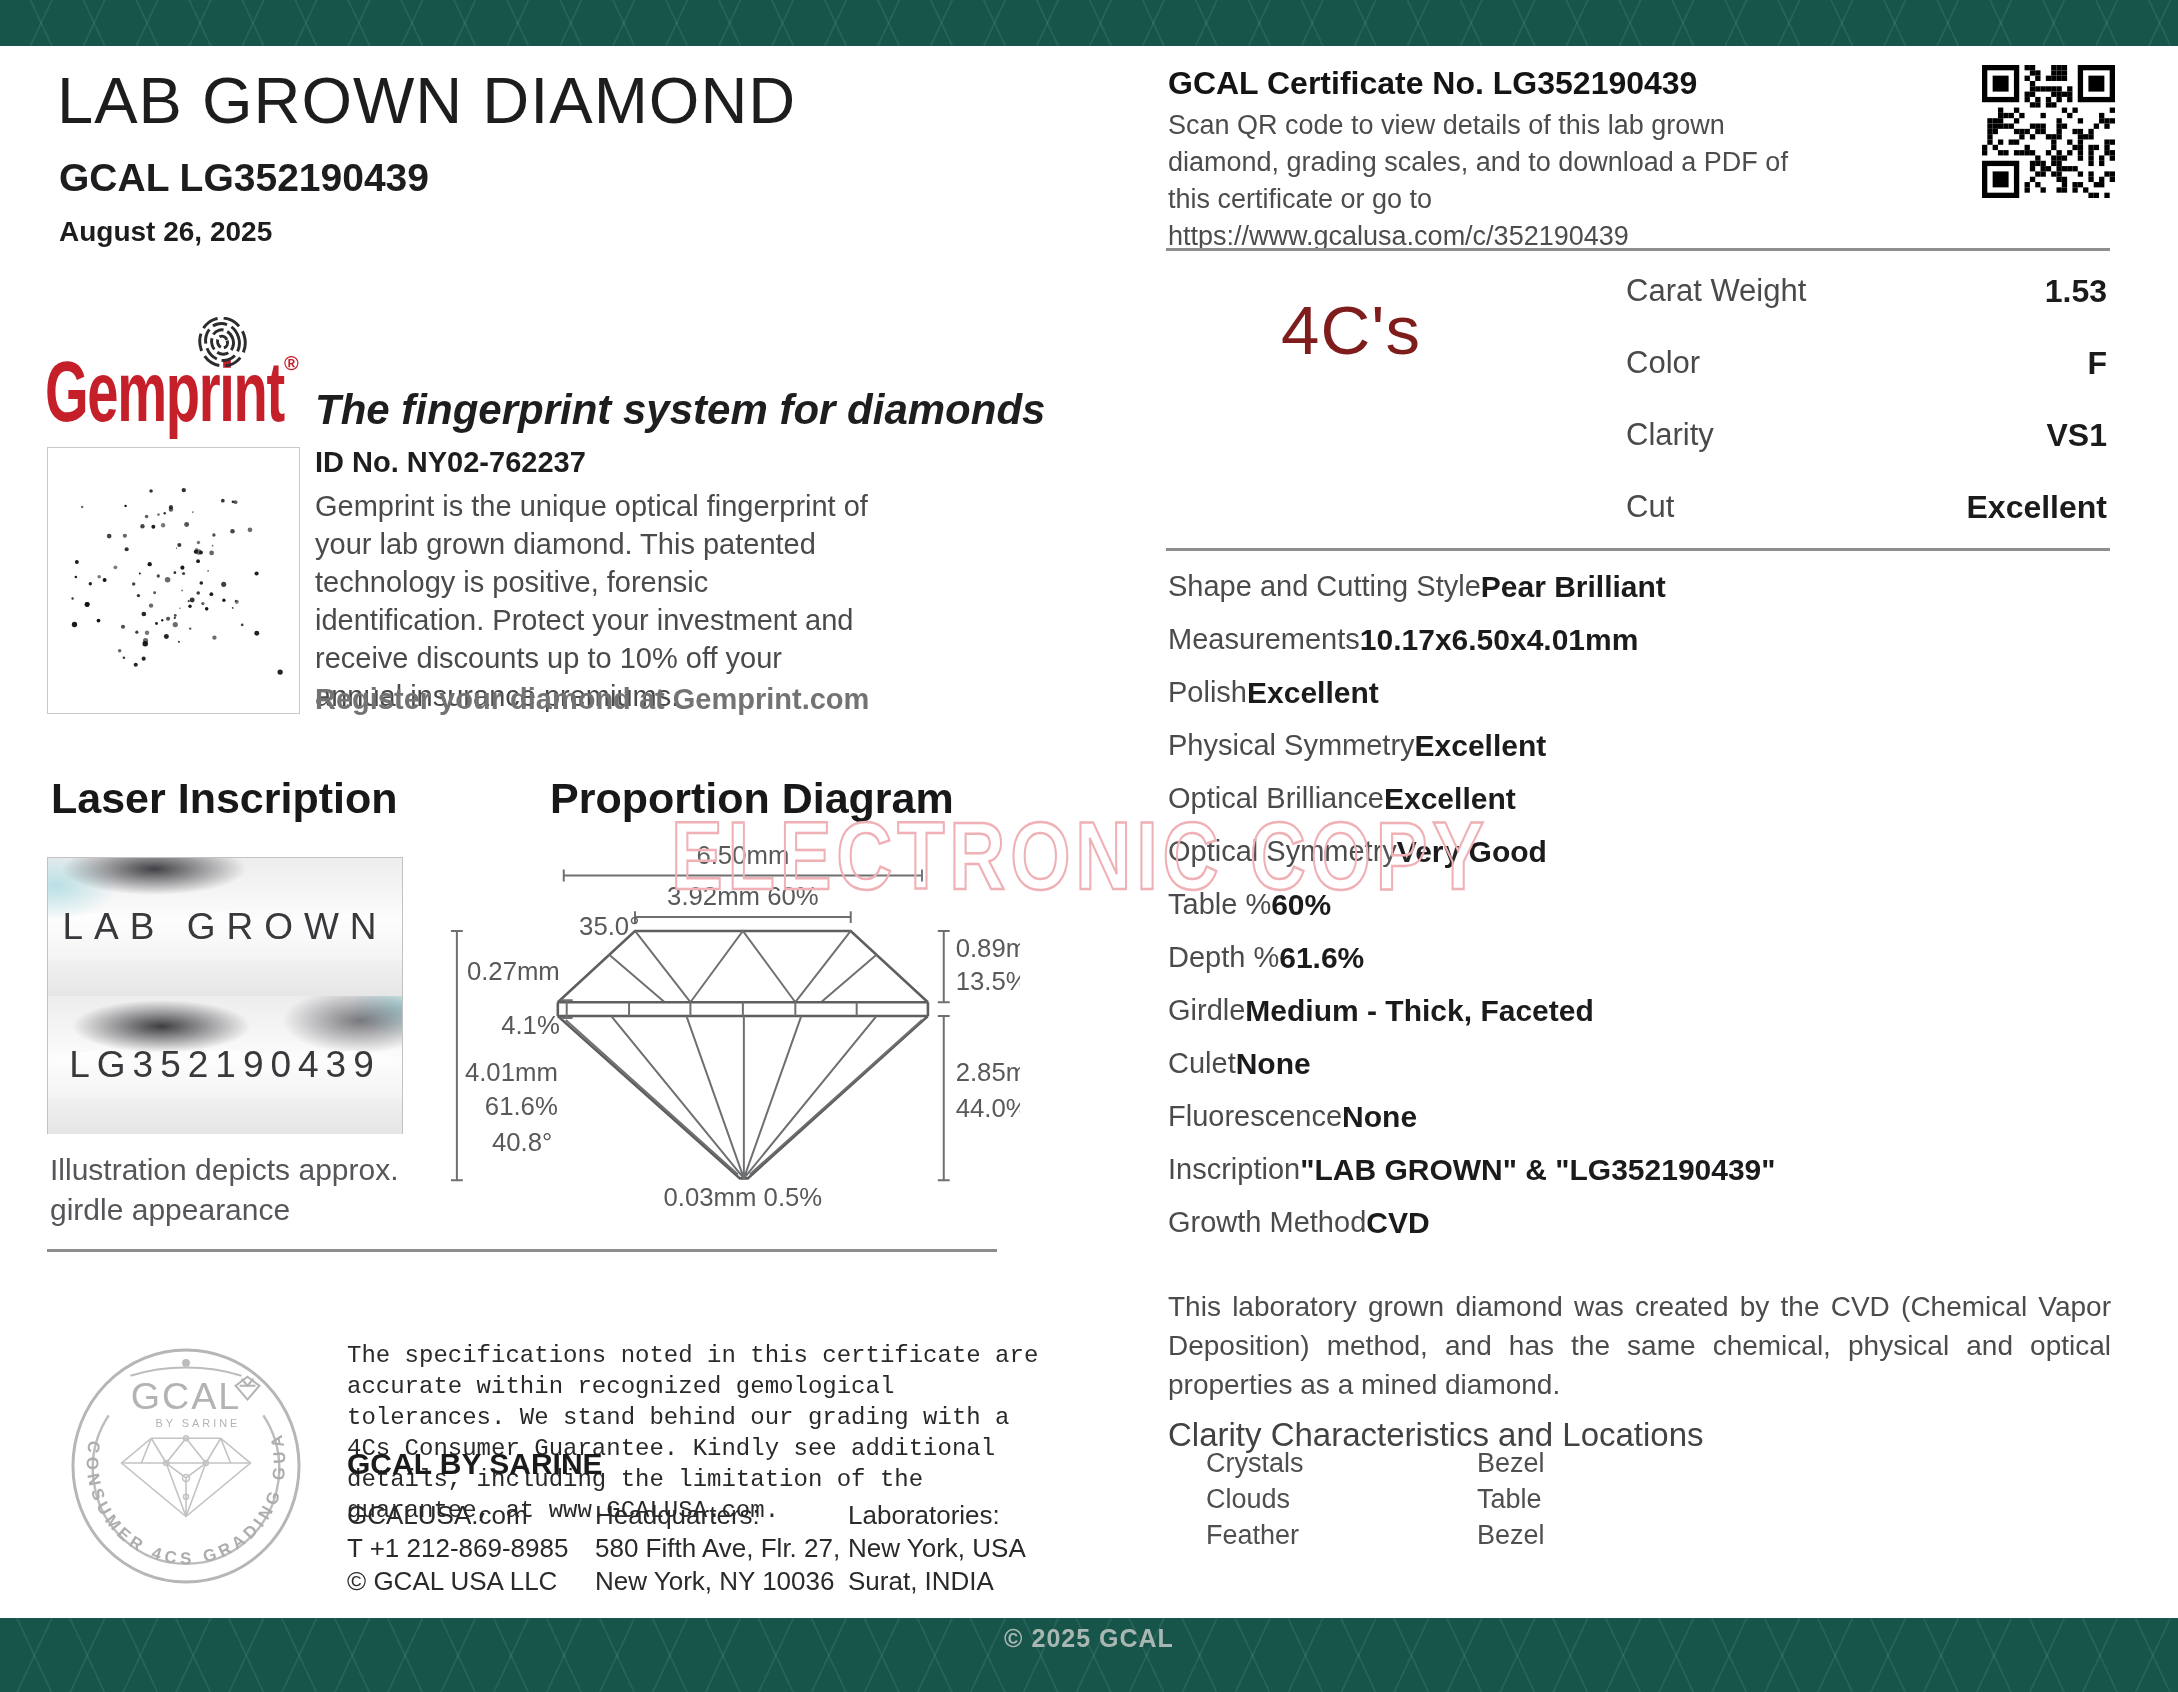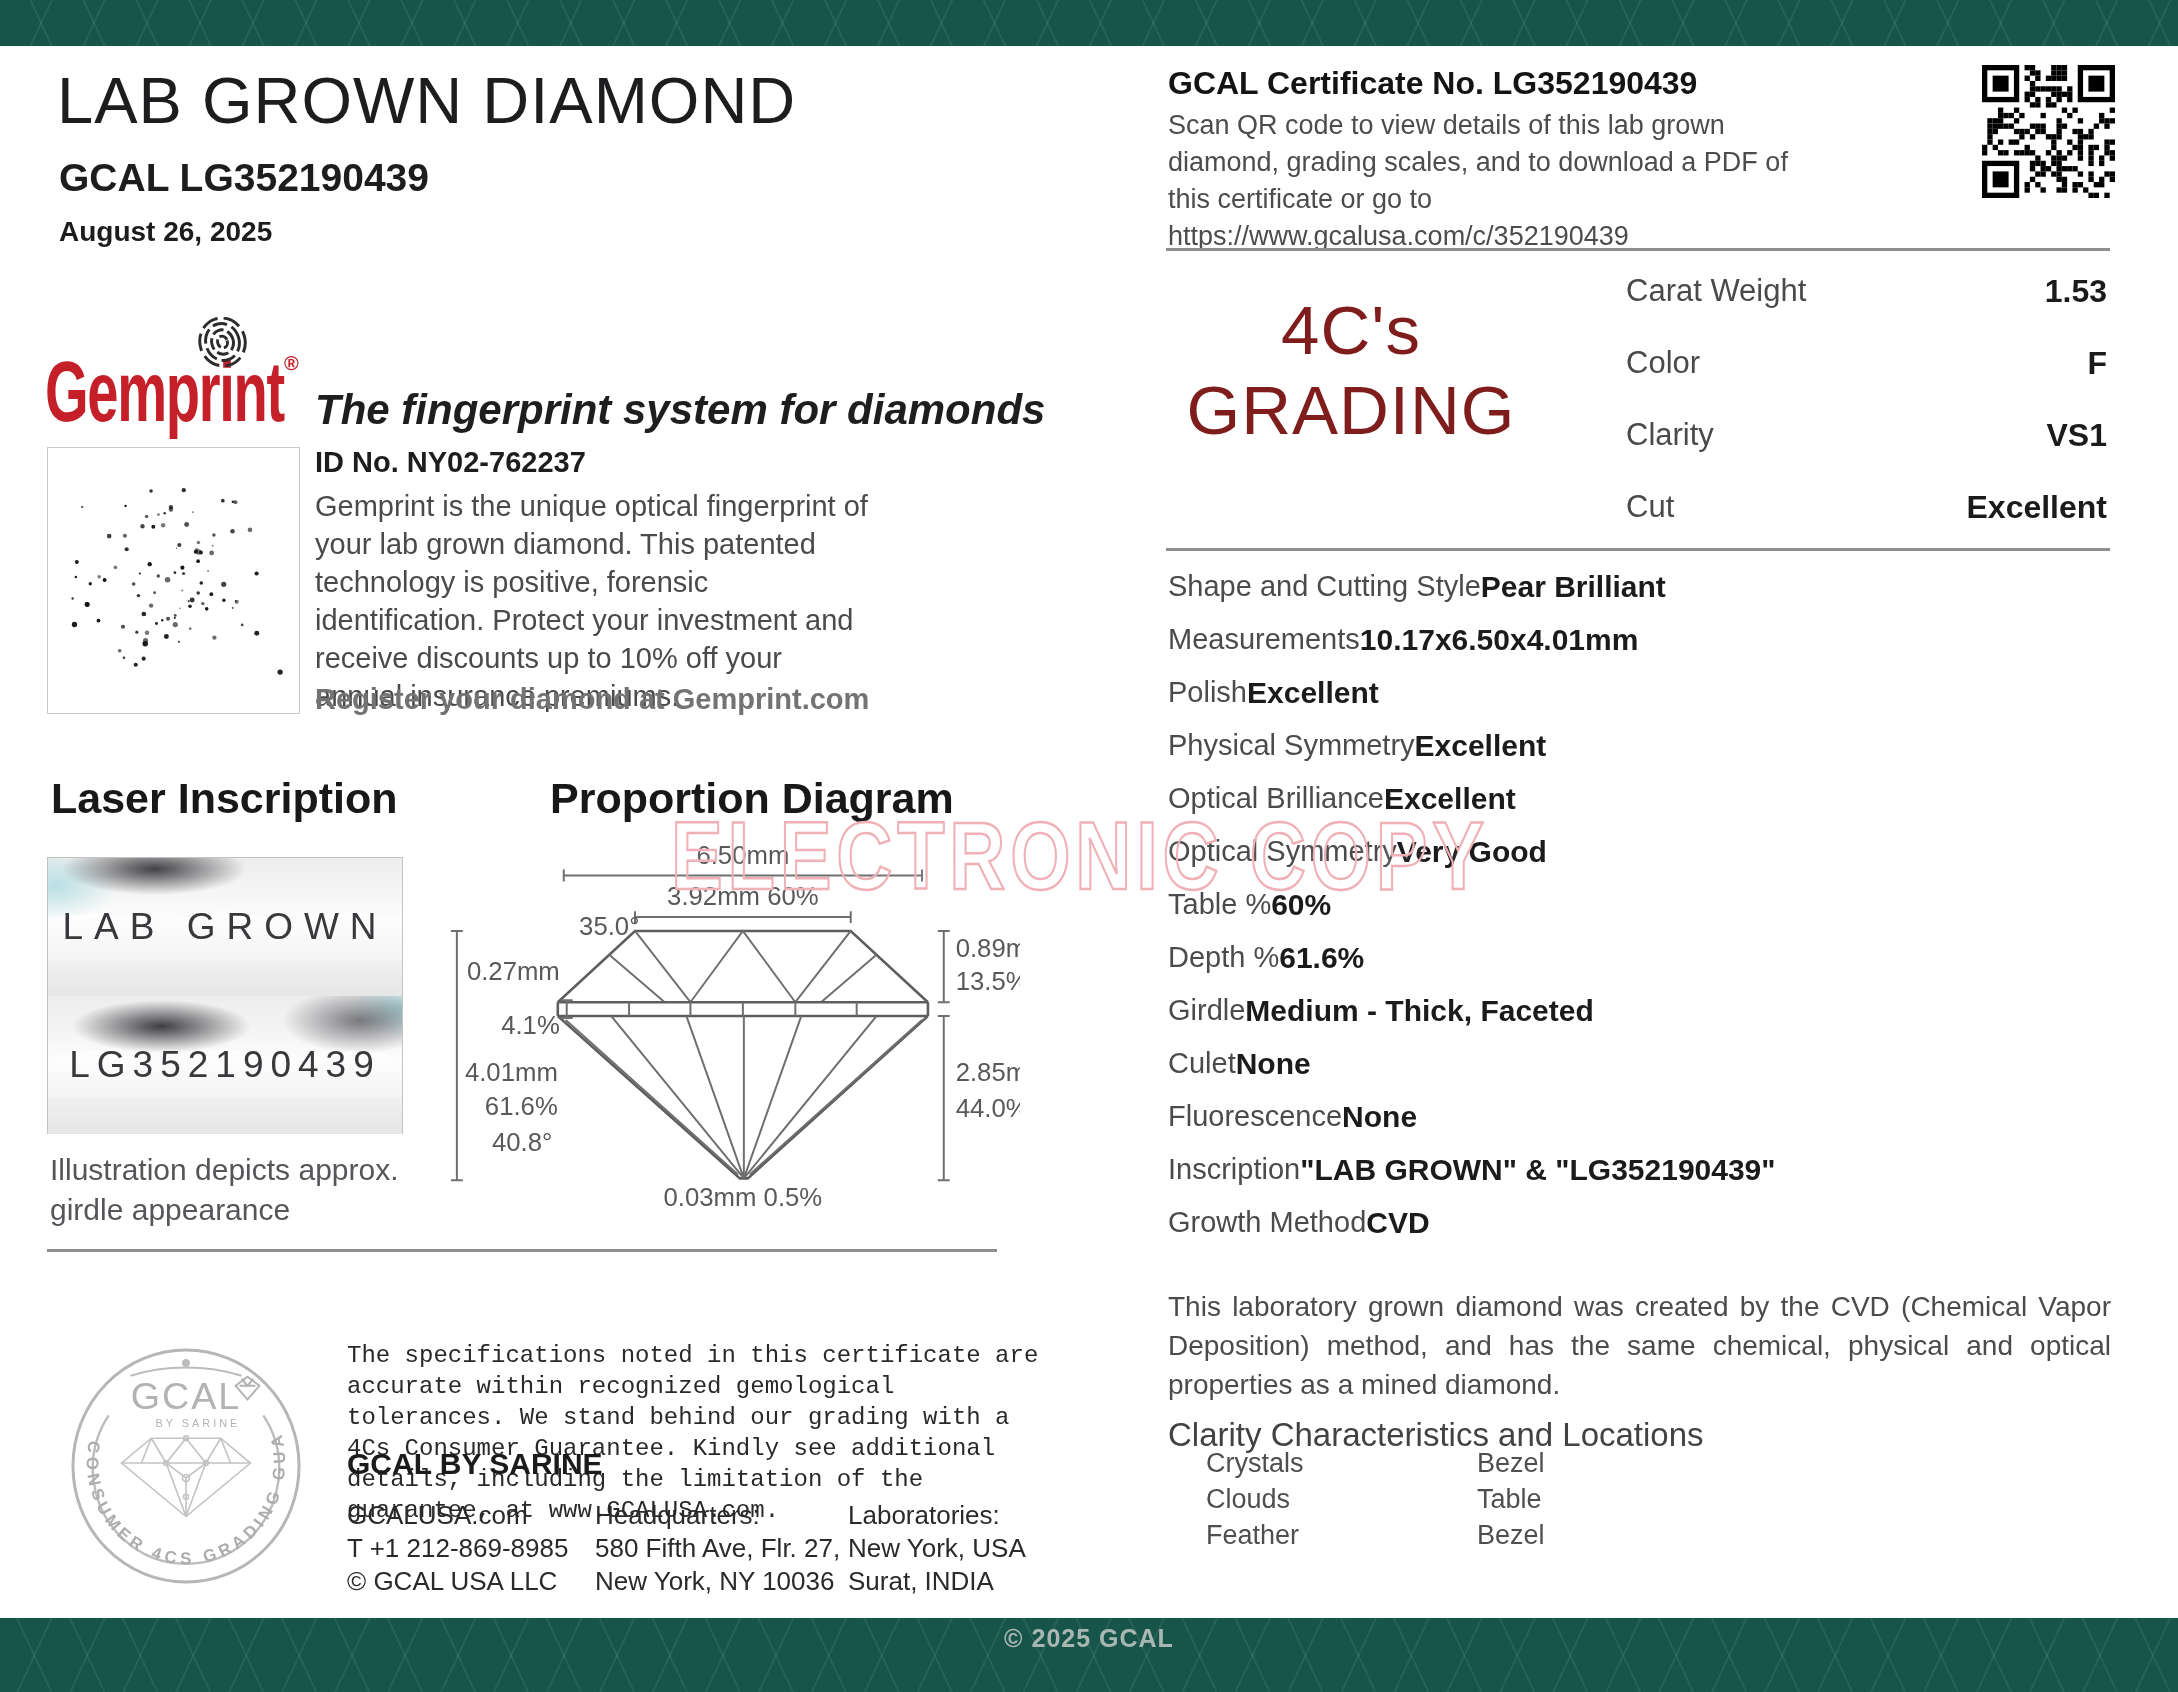--- a/index.html
+++ b/index.html
@@ -455,21 +455,20 @@
       <rect x="20" y="2" width="3" height="3" fill="#000"></rect>
       <rect x="0" y="18" width="7" height="7" fill="#000"></rect>
       <rect x="1" y="19" width="5" height="5" fill="#fff"></rect>
       <rect x="2" y="20" width="3" height="3" fill="#000"></rect>
     </svg>
 
   <div class="hr hr1"></div>
 
   <div class="abs fourcs">
     <div>4C's</div>
-    <div>GRADING</div>
   </div>
 
   <div class="abs grading-rows">
 
       <div class="grow">
         <span class="lbl">Carat Weight</span>
         <span class="val">1.53</span>
       </div>
 
       <div class="grow">

